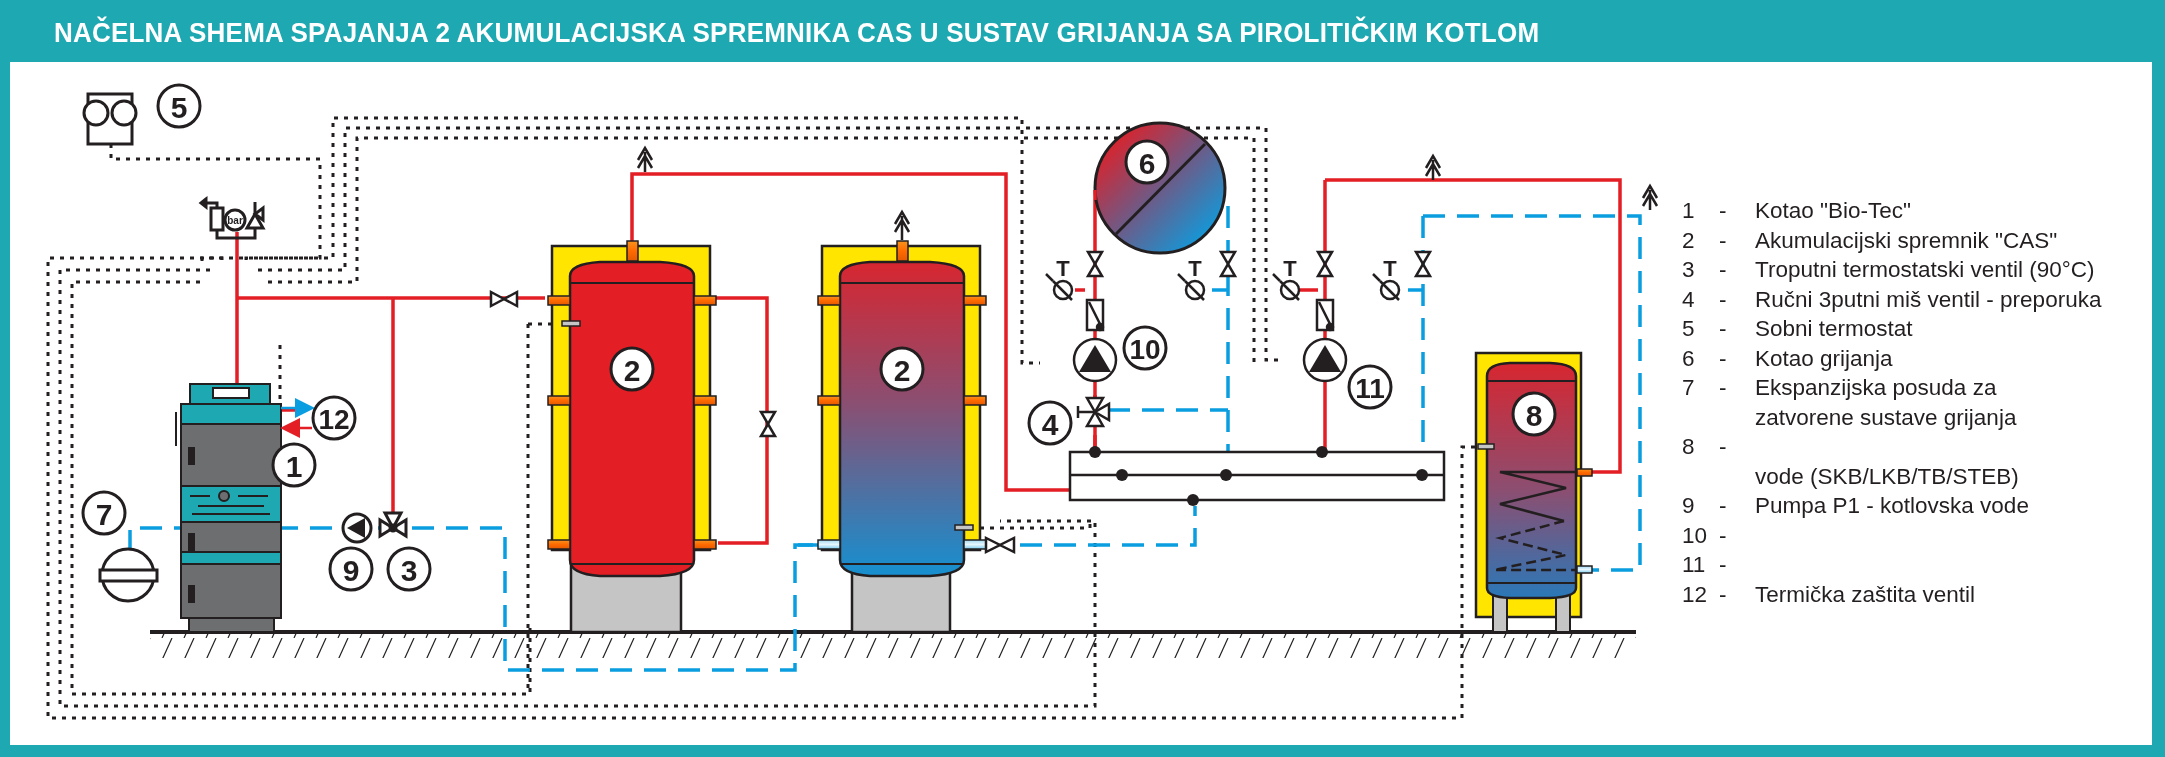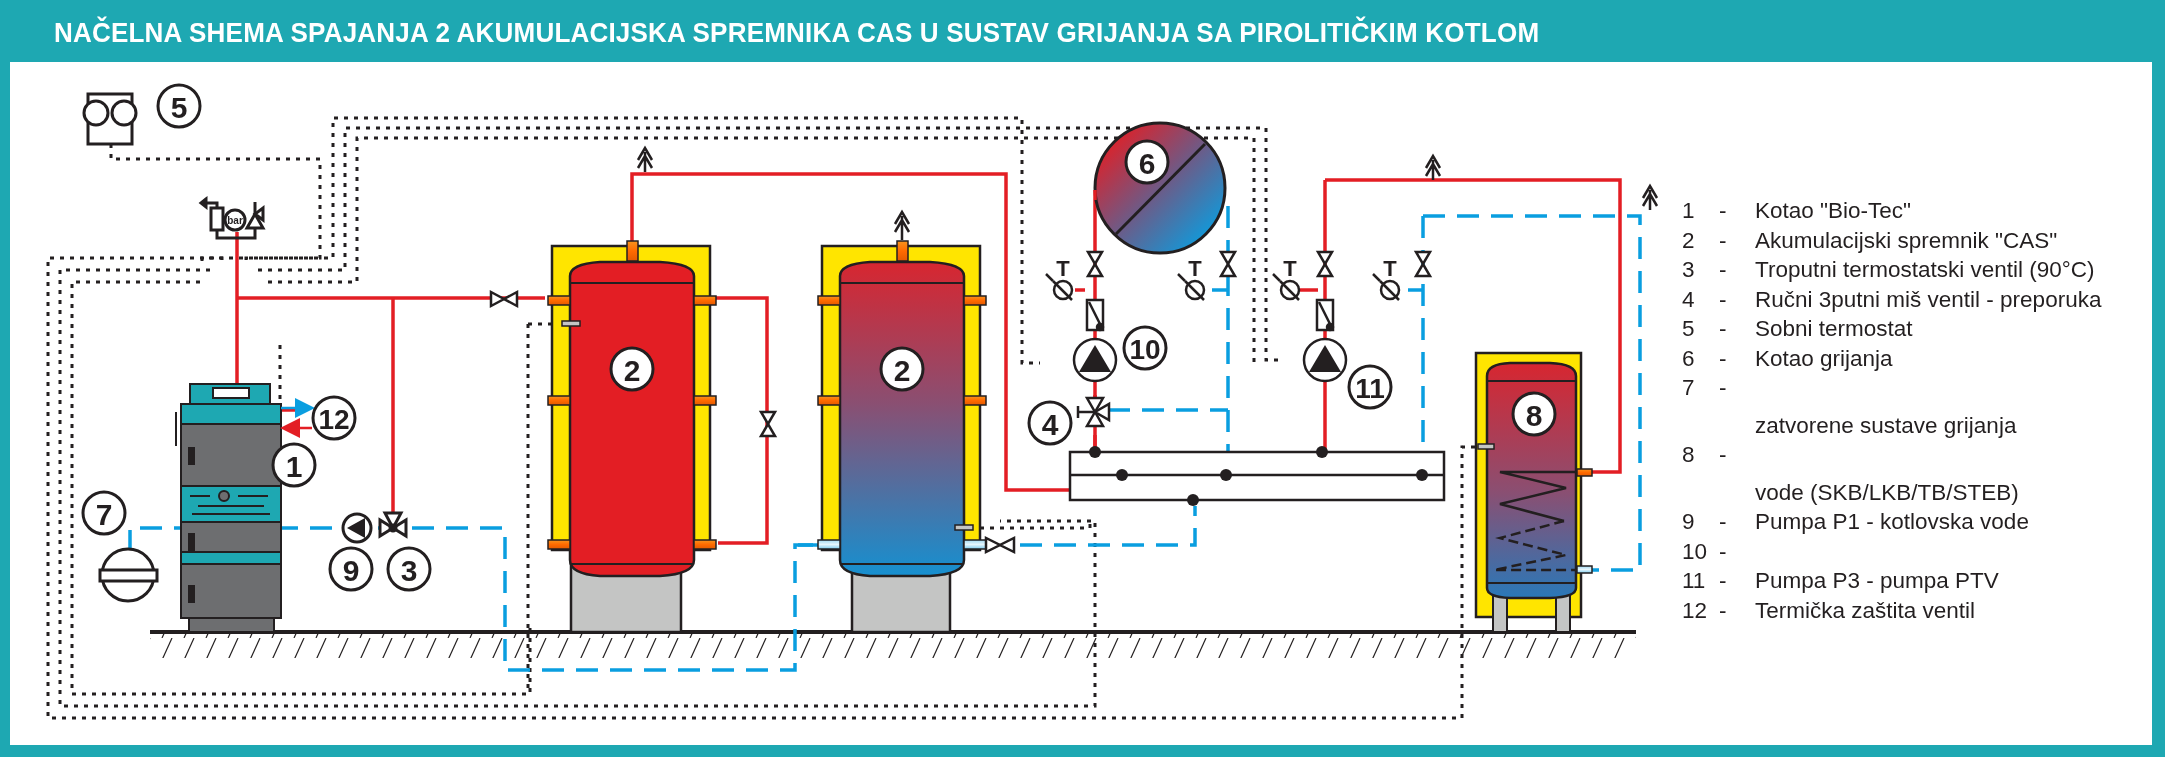--- a/index.html
+++ b/index.html
@@ -5,21 +5,21 @@
   html, body { margin:0; padding:0; background:#ffffff; }
   body { width:2165px; height:757px; overflow:hidden; position:relative; font-family:"Liberation Sans", sans-serif; }
   .frame { position:absolute; left:0; top:0; width:2165px; height:757px; background:#1ea8b2; }
   .inner { position:absolute; left:10px; top:62px; width:2142px; height:683px; background:#ffffff; }
   .title { position:absolute; left:54px; top:17px; color:#ffffff; font-weight:bold; font-size:28px; letter-spacing:0.2px; white-space:nowrap; font-family:"Liberation Sans", sans-serif; transform:scaleX(0.93); transform-origin:left center; }
   svg.diagram { position:absolute; left:0; top:0; }
   .legend { position:absolute; left:1682px; top:196px; font-size:22.5px; color:#231f20; line-height:29.5px; font-family:"Liberation Sans", sans-serif; }
   .legend-item { display:flex; white-space:nowrap; }
   .legend-num { display:inline-block; width:37px; }
   .legend-dash { display:inline-block; width:36px; }
-  .legend-cont { padding-left:73px; white-space:nowrap;margin-top:8px; }
+  .legend-cont { padding-left:73px; white-space:nowrap; }
   .num-text { font-family:"Liberation Sans", sans-serif; font-weight:bold; fill:#231f20; text-anchor:middle; dominant-baseline:central; }
   .t-label { font-family:"Liberation Sans", sans-serif; font-weight:bold; fill:#231f20; font-size:22px; text-anchor:middle; }
 </style>
 </head>
 <body>
 
 <div class="frame"></div>
 <div class="inner"></div>
 <div class="title">NAČELNA SHEMA SPAJANJA 2 AKUMULACIJSKA SPREMNIKA CAS U SUSTAV GRIJANJA SA PIROLITIČKIM KOTLOM</div>
 
@@ -396,39 +396,39 @@
       <span>Sobni termostat</span>
     </div>
   <div class="legend-item">
       <span class="legend-num">6</span>
       <span class="legend-dash">-</span>
       <span>Kotao grijanja</span>
     </div>
   <div class="legend-item">
       <span class="legend-num">7</span>
       <span class="legend-dash">-</span>
+      <span>Ekspanzijska posuda za</span>
     </div>
   <div class="legend-cont">zatvorene sustave grijanja</div>
   <div class="legend-item">
       <span class="legend-num">8</span>
       <span class="legend-dash">-</span>
     </div>
   <div class="legend-cont">vode (SKB/LKB/TB/STEB)</div>
   <div class="legend-item">
       <span class="legend-num">9</span>
       <span class="legend-dash">-</span>
       <span>Pumpa P1 - kotlovska vode</span>
     </div>
   <div class="legend-item">
       <span class="legend-num">10</span>
       <span class="legend-dash">-</span>
     </div>
   <div class="legend-item">
       <span class="legend-num">11</span>
       <span class="legend-dash">-</span>
-      <span>Pumpa P3 - pumpa PTV</span>
     </div>
   <div class="legend-item">
       <span class="legend-num">12</span>
       <span class="legend-dash">-</span>
       <span>Termička zaštita ventil</span>
     </div>
 </div>
 
 </body></html>

